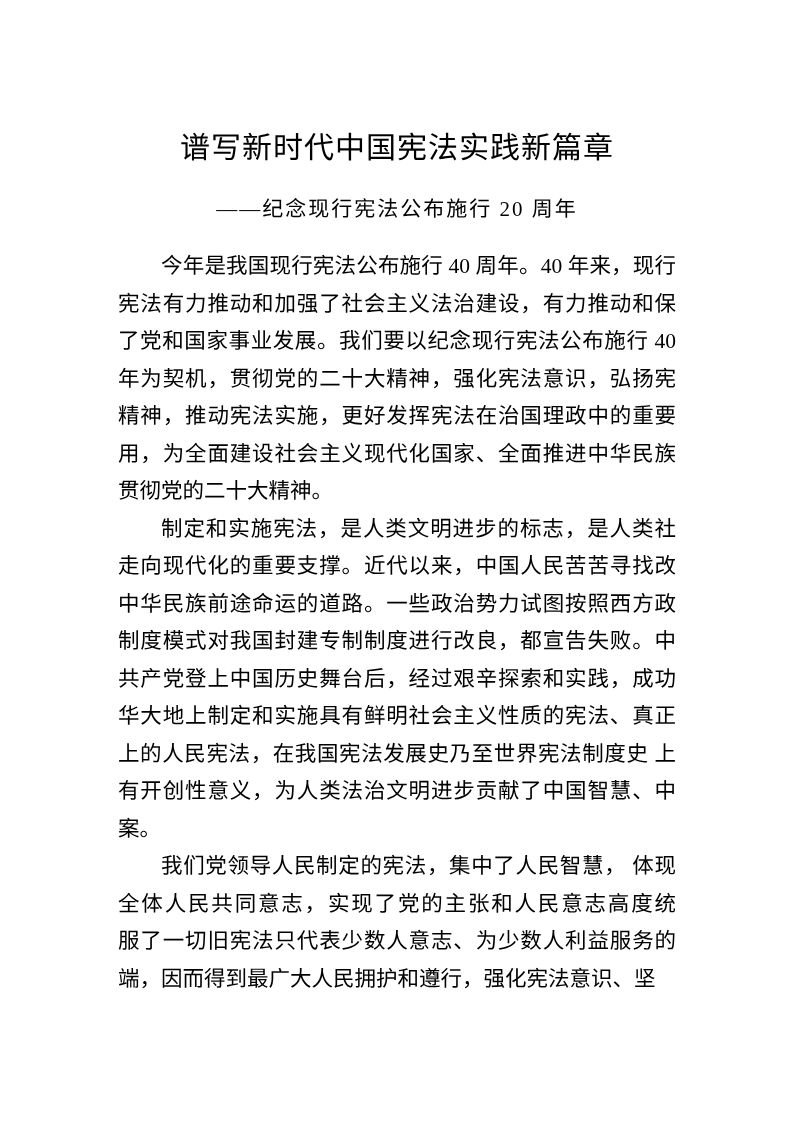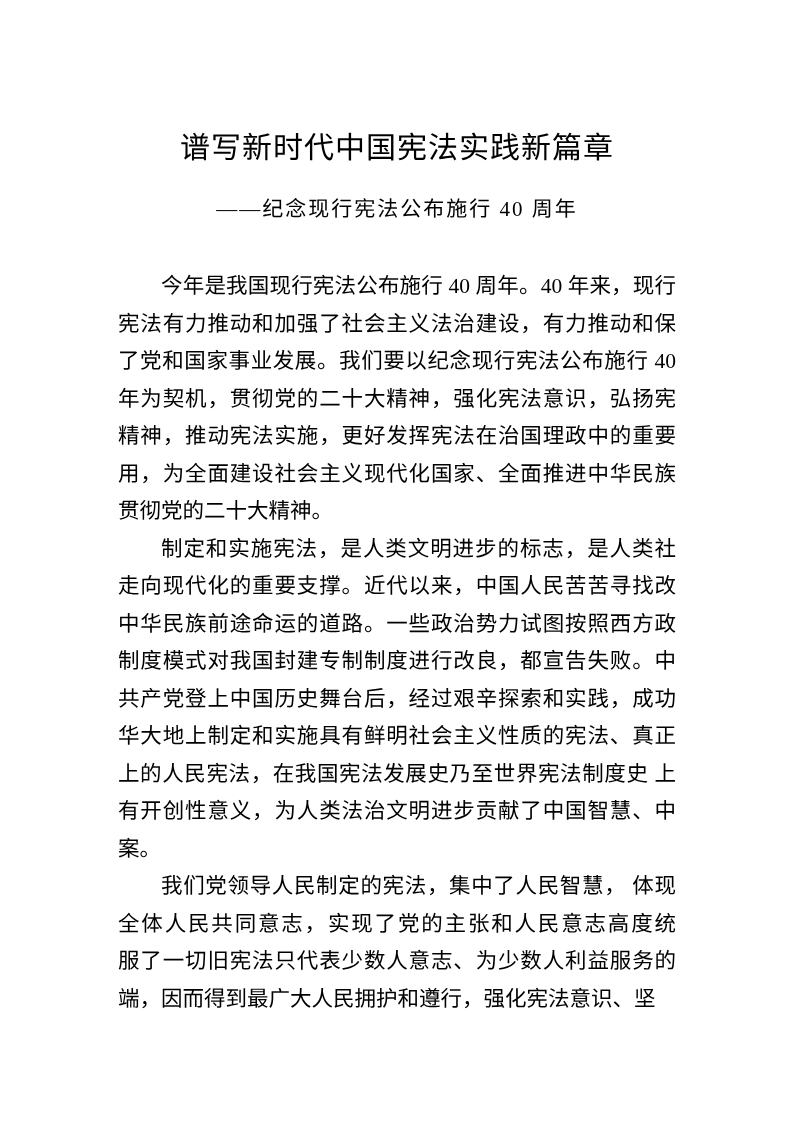--- a/index.html
+++ b/index.html
@@ -30,21 +30,21 @@
   }
   .doc-subtitle {
     margin: 28px 0 0 0;
     font-size: 21px;
     line-height: 30px;
     text-align: center;
     letter-spacing: 2px;
     white-space: nowrap;
   }
   .doc-body {
-    margin-top: 44px;
+    margin-top: 24px;
   }
   .para {
     margin: 0;
   }
   .line {
     font-size: 21.5px;
     line-height: 37.5px;
     height: 37.5px;
     text-align: justify;
     text-align-last: justify;
@@ -57,21 +57,21 @@
   }
   .line.short {
     text-align-last: left;
   }
 </style>
 </head>
 <body>
 
 <div class="page">
   <h1 class="doc-title">谱写新时代中国宪法实践新篇章</h1>
-  <div class="doc-subtitle">——纪念现行宪法公布施行 40 周年</div>
+  <div class="doc-subtitle">——纪念现行宪法公布施行 20 周年</div>
   <div class="doc-body" id="doc-body">
       <div class="para">
         <div class="line indent">今年是我国现行宪法公布施行 40 周年。40 年来，现行</div>
         <div class="line">宪法有力推动和加强了社会主义法治建设，有力推动和保障</div>
         <div class="line">了党和国家事业发展。我们要以纪念现行宪法公布施行 40 周</div>
         <div class="line">年为契机，贯彻党的二十大精神，强化宪法意识，弘扬宪法</div>
         <div class="line">精神，推动宪法实施，更好发挥宪法在治国理政中的重要作</div>
         <div class="line">用，为全面建设社会主义现代化国家、全面推进中华民族伟</div>
         <div class="line short">贯彻党的二十大精神。</div>
       </div>

